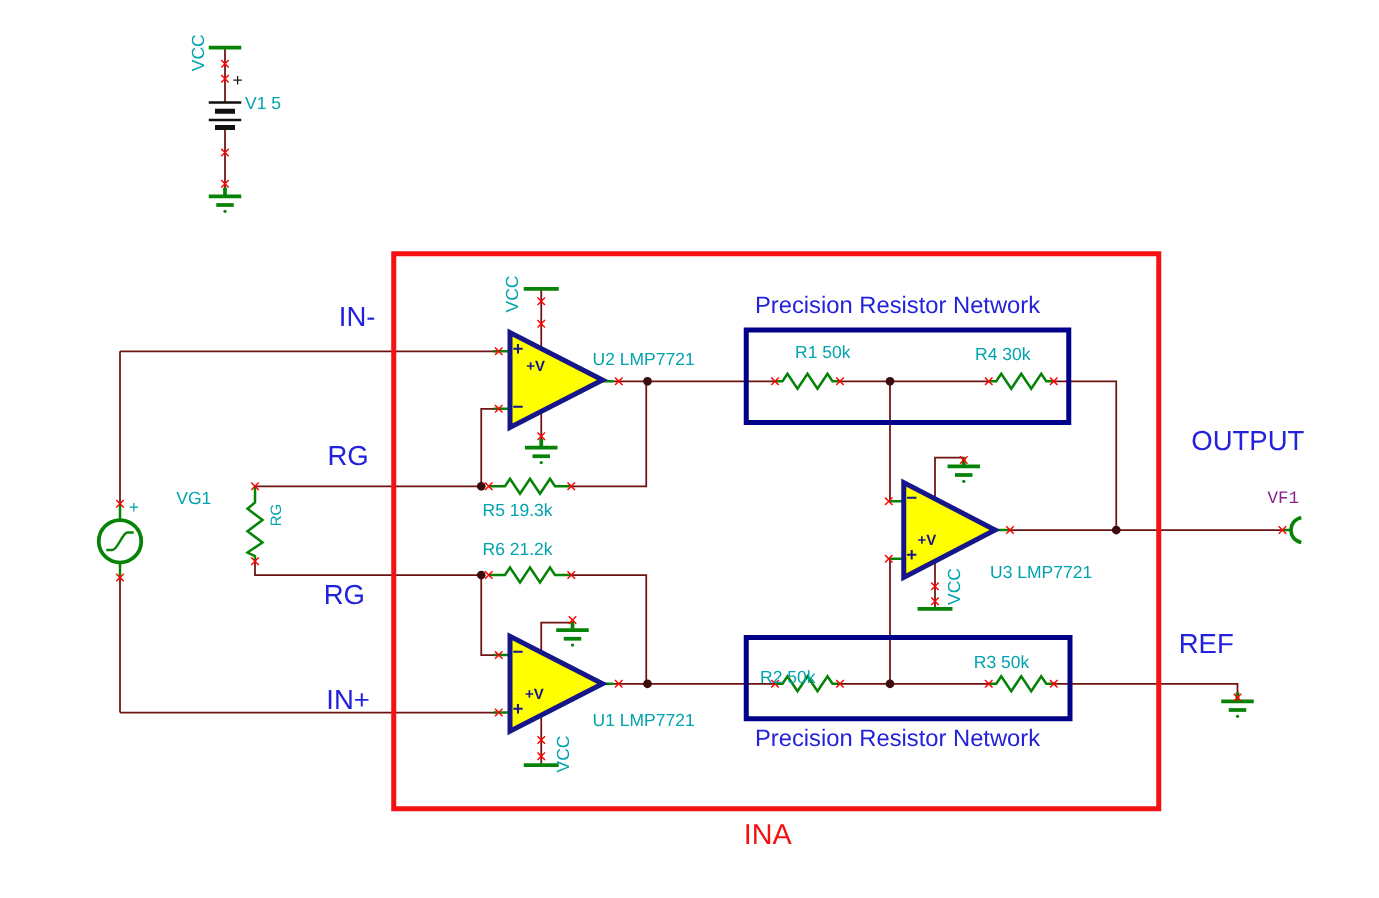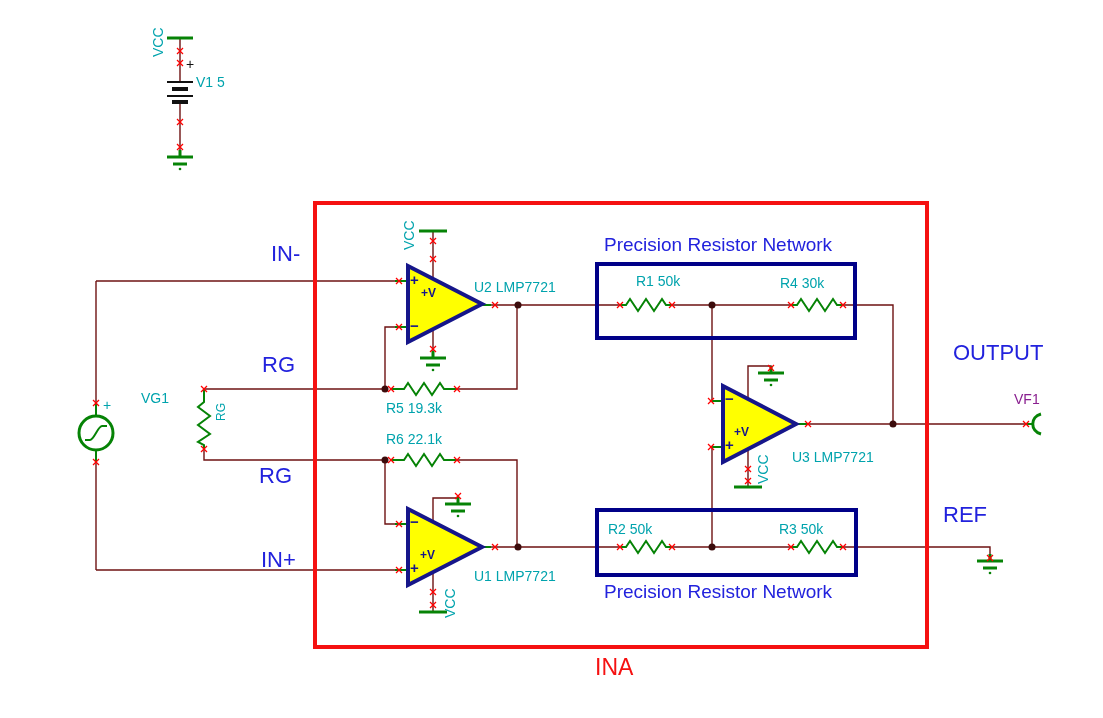--- a/index.html
+++ b/index.html
@@ -5,21 +5,21 @@
   html,body{margin:0;padding:0;background:#fff;}
   .canvas{position:relative;width:1103px;height:718px;background:#ffffff;
           font-family:"Liberation Sans",sans-serif;overflow:hidden;}
   .canvas svg{position:absolute;left:0;top:0;}
   .lbl{position:absolute;white-space:nowrap;line-height:1.05;}
   .t-teal{color:var(--label_teal);font-size:14px;}
   .t-teal-s{color:var(--label_teal);font-size:12px;}
   .t-blue{color:var(--label_blue);font-size:22px;}
   .t-blue-s{color:var(--label_blue);font-size:19px;}
   .t-red{color:var(--label_red);font-size:23px;}
-  .t-purple{color:var(--label_purple);font-size:14px;}
+  .t-purple{color:var(--label_purple);font-size:14px;font-family:Liberation Mono, monospace;}
   .t-black{color:#111111;font-size:14px;}
   .oa{color:var(--symbol_outline);font-weight:bold;}
   .oa-sign{font-size:15px;}
   .oa-v{font-size:12px;}
   .vrot{transform-origin:0 0;transform:rotate(-90deg);}
   
   .wire{stroke:var(--wire);stroke-width:1.4;fill:none;}
   .lead{stroke:var(--component_green);stroke-width:2;fill:none;}
   .comp3{stroke:var(--component_green);stroke-width:3;fill:none;}
   .bar{stroke:var(--component_green);stroke-width:3;fill:none;}
@@ -212,21 +212,21 @@
   <div class="lbl t-blue" style="left:259px;top:464px">RG</div>
   <div class="lbl t-blue" style="left:261px;top:548px">IN+</div>
   <div class="lbl t-blue" style="left:953px;top:341px">OUTPUT</div>
   <div class="lbl t-blue" style="left:943px;top:503px">REF</div>
 
   <div class="lbl t-teal" style="left:141px;top:391px">VG1</div>
   <div class="lbl t-teal" style="left:103px;top:398px">+</div>
   <div class="lbl t-teal-s vrot" style="left:215px;top:421px">RG</div>
 
   <div class="lbl t-teal" style="left:386px;top:401px">R5 19.3k</div>
-  <div class="lbl t-teal" style="left:386px;top:432px">R6 22.1k</div>
+  <div class="lbl t-teal" style="left:386px;top:432px">R6 21.2k</div>
 
   <div class="lbl t-teal" style="left:474px;top:280px">U2 LMP7721</div>
   <div class="lbl t-teal vrot" style="left:402px;top:250px">VCC</div>
   <div class="lbl oa oa-sign" style="left:410px;top:272px">+</div>
   <div class="lbl oa oa-sign" style="left:410px;top:318px">−</div>
   <div class="lbl oa oa-v" style="left:421px;top:287px">+V</div>
 
   <div class="lbl t-teal" style="left:474px;top:569px">U1 LMP7721</div>
   <div class="lbl t-teal vrot" style="left:443px;top:618px">VCC</div>
   <div class="lbl oa oa-sign" style="left:410px;top:514px">−</div>
@@ -236,19 +236,19 @@
   <div class="lbl t-teal" style="left:792px;top:450px">U3 LMP7721</div>
   <div class="lbl t-teal vrot" style="left:756px;top:484px">VCC</div>
   <div class="lbl oa oa-sign" style="left:725px;top:391px">−</div>
   <div class="lbl oa oa-sign" style="left:725px;top:437px">+</div>
   <div class="lbl oa oa-v" style="left:734px;top:426px">+V</div>
 
   <div class="lbl t-blue-s" style="left:604px;top:235px">Precision Resistor Network</div>
   <div class="lbl t-teal" style="left:636px;top:274px">R1 50k</div>
   <div class="lbl t-teal" style="left:780px;top:276px">R4 30k</div>
 
-  <div class="lbl t-teal" style="left:608px;top:522px">R2 50k</div>
+  <div class="lbl t-teal" style="left:608px;top:534px">R2 50k</div>
   <div class="lbl t-teal" style="left:779px;top:522px">R3 50k</div>
   <div class="lbl t-blue-s" style="left:604px;top:582px">Precision Resistor Network</div>
 
   <div class="lbl t-purple" style="left:1014px;top:392px">VF1</div>
   <div class="lbl t-red" style="left:595px;top:655px">INA</div>
 </div>
 
 </body></html>

